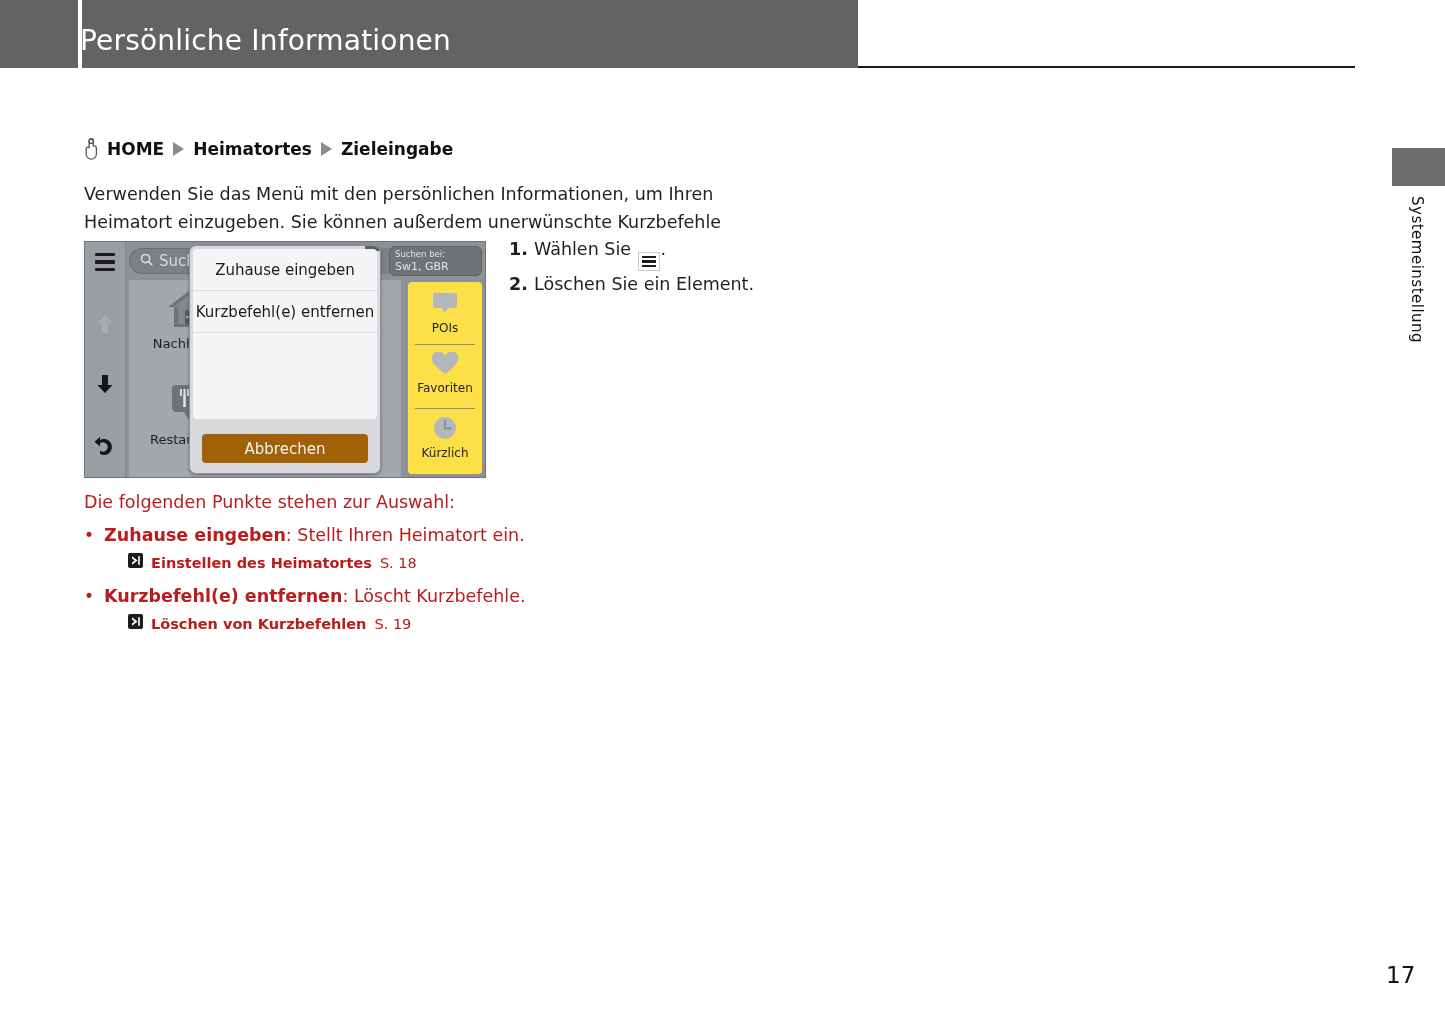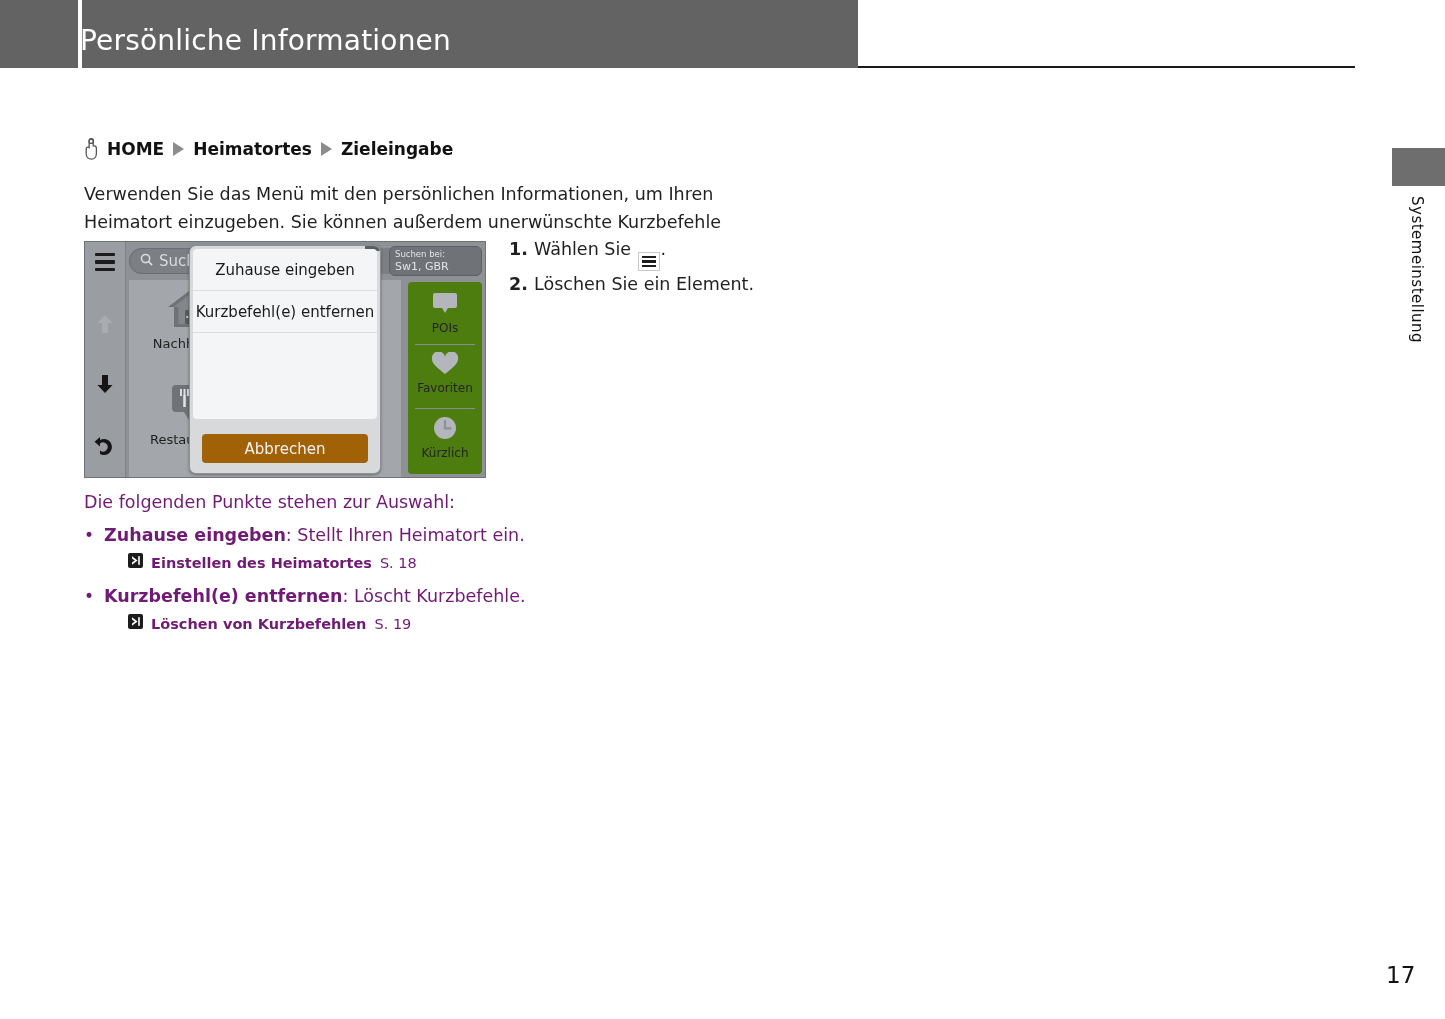--- a/index.html
+++ b/index.html
@@ -173,21 +173,21 @@
   }
   .sc-tile {
     position: absolute; left: 0; width: 120px;
     display: flex; flex-direction: column; align-items: center;
   }
   .sc-label { font-size: 13px; color: #1f1f1f; margin-top: 2px; }
 
   #ns-right-panel {
     position: absolute; right: 3px; top: 2px;
     width: 74px; height: 192px;
-    background: #4d7c0f;
+    background: #fde047;
     border-radius: 4px;
   }
   .rp-item {
     position: absolute; left: 0; width: 74px;
     display: flex; flex-direction: column; align-items: center;
   }
   .rp-label { font-size: 12px; color: #242424; margin-top: 1px; }
   .rp-div { position: absolute; left: 7px; width: 60px; height: 1px; background: #8a8d91; }
 
   
@@ -265,21 +265,21 @@
   .inline-burger i { display: block; width: 14px; height: 2.5px; background: #1c1c1c; margin: 1px 0; }
 
   
   #choices {
     position: absolute;
     left: 0;
     top: 489px;
     width: 720px;
     font-size: 17.5px;
     line-height: 26px;
-    color: #701a75;
+    color: #b91c1c;
   }
   .choice-row { display: flex; gap: 10px; margin-top: 7px; }
   .bullet { font-size: 17px; line-height: 26px; }
   .choice-term { font-weight: 600; }
   .xref {
     display: flex; align-items: center; gap: 8px;
     margin-left: 44px; margin-top: 2px;
     font-size: 14.5px;
   }
   .xref-title { font-weight: bold; }

